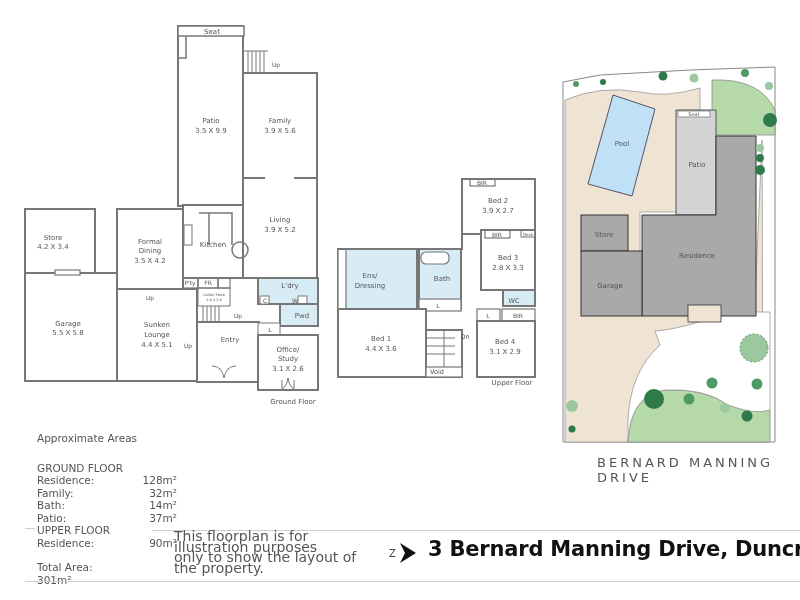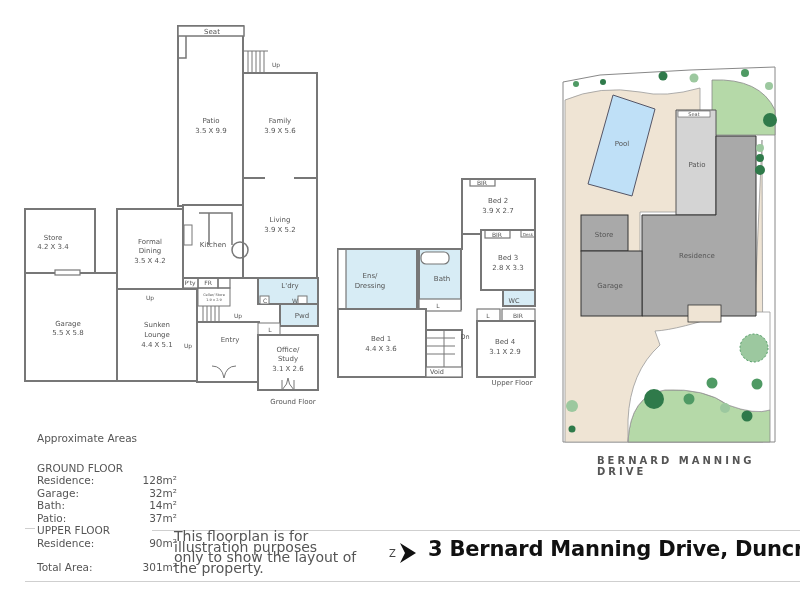--- a/index.html
+++ b/index.html
@@ -4,26 +4,26 @@
 <style>
   * { box-sizing: border-box; margin: 0; padding: 0; }
   html, body { width: 800px; height: 600px; background: #ffffff; overflow: hidden; }
   body { position: relative; font-family: "DejaVu Sans", sans-serif; color: #444; }
   svg text { font-family: "DejaVu Sans", sans-serif; }
   .plan { position: absolute; left: 0; top: 0; width: 800px; height: 600px; }
   .areas { position: absolute; left: 37px; top: 432px; width: 140px; font-size: 10.5px; color: #555; line-height: 12.5px; }
   .areas .title { margin-bottom: 17px; }
   .areas .row { display: flex; justify-content: space-between; }
   .areas .heading { text-transform: none; }
-  .areas .total { margin-top: 12px; }
+  .areas .total { margin-top: 12px; flex-direction: column; }
   .rule { position: absolute; height: 1px; background: #cfcfcf; }
   .disclaimer { position: absolute; left: 174px; top: 531px; font-size: 14px; line-height: 10.5px; color: #555; width: 200px; }
   .address { position: absolute; left: 390px; top: 537px; font-size: 21px; font-weight: bold; color: #111; white-space: nowrap; width: 410px; overflow: hidden; letter-spacing: -0.2px; }
   .north { position: absolute; left: 388px; top: 541px; width: 36px; height: 24px; }
-  .street { position: absolute; left: 597px; top: 455px; font-size: 10px; letter-spacing: 3px; color: #555; font-weight: bold; }
+  .street { position: absolute; left: 597px; top: 455px; font-size: 13px; letter-spacing: 3px; color: #555; }
 </style>
 </head>
 <body>
 
 <svg class="plan" width="800" height="600" viewBox="0 0 800 600" xmlns="http://www.w3.org/2000/svg">
   <g stroke="#777" stroke-width="2" fill="none">
 
     <g>
       <rect x="178" y="26" width="65" height="180" fill="#fff"></rect>
       <rect x="178" y="26" width="66" height="10" fill="#fff" stroke-width="1.5"></rect>
@@ -229,21 +229,21 @@
 <div class="street">BERNARD MANNING DRIVE</div>
 
 <div class="areas">
   <div class="title">Approximate Areas</div>
   <div class="heading">GROUND FLOOR</div>
   <div class="row">
     <span>Residence:</span>
     <span>128m²</span>
   </div>
   <div class="row">
-    <span>Garage:</span>
+    <span>Family:</span>
     <span>32m²</span>
   </div>
   <div class="row">
     <span>Bath:</span>
     <span>14m²</span>
   </div>
   <div class="row">
     <span>Patio:</span>
     <span>37m²</span>
   </div>

